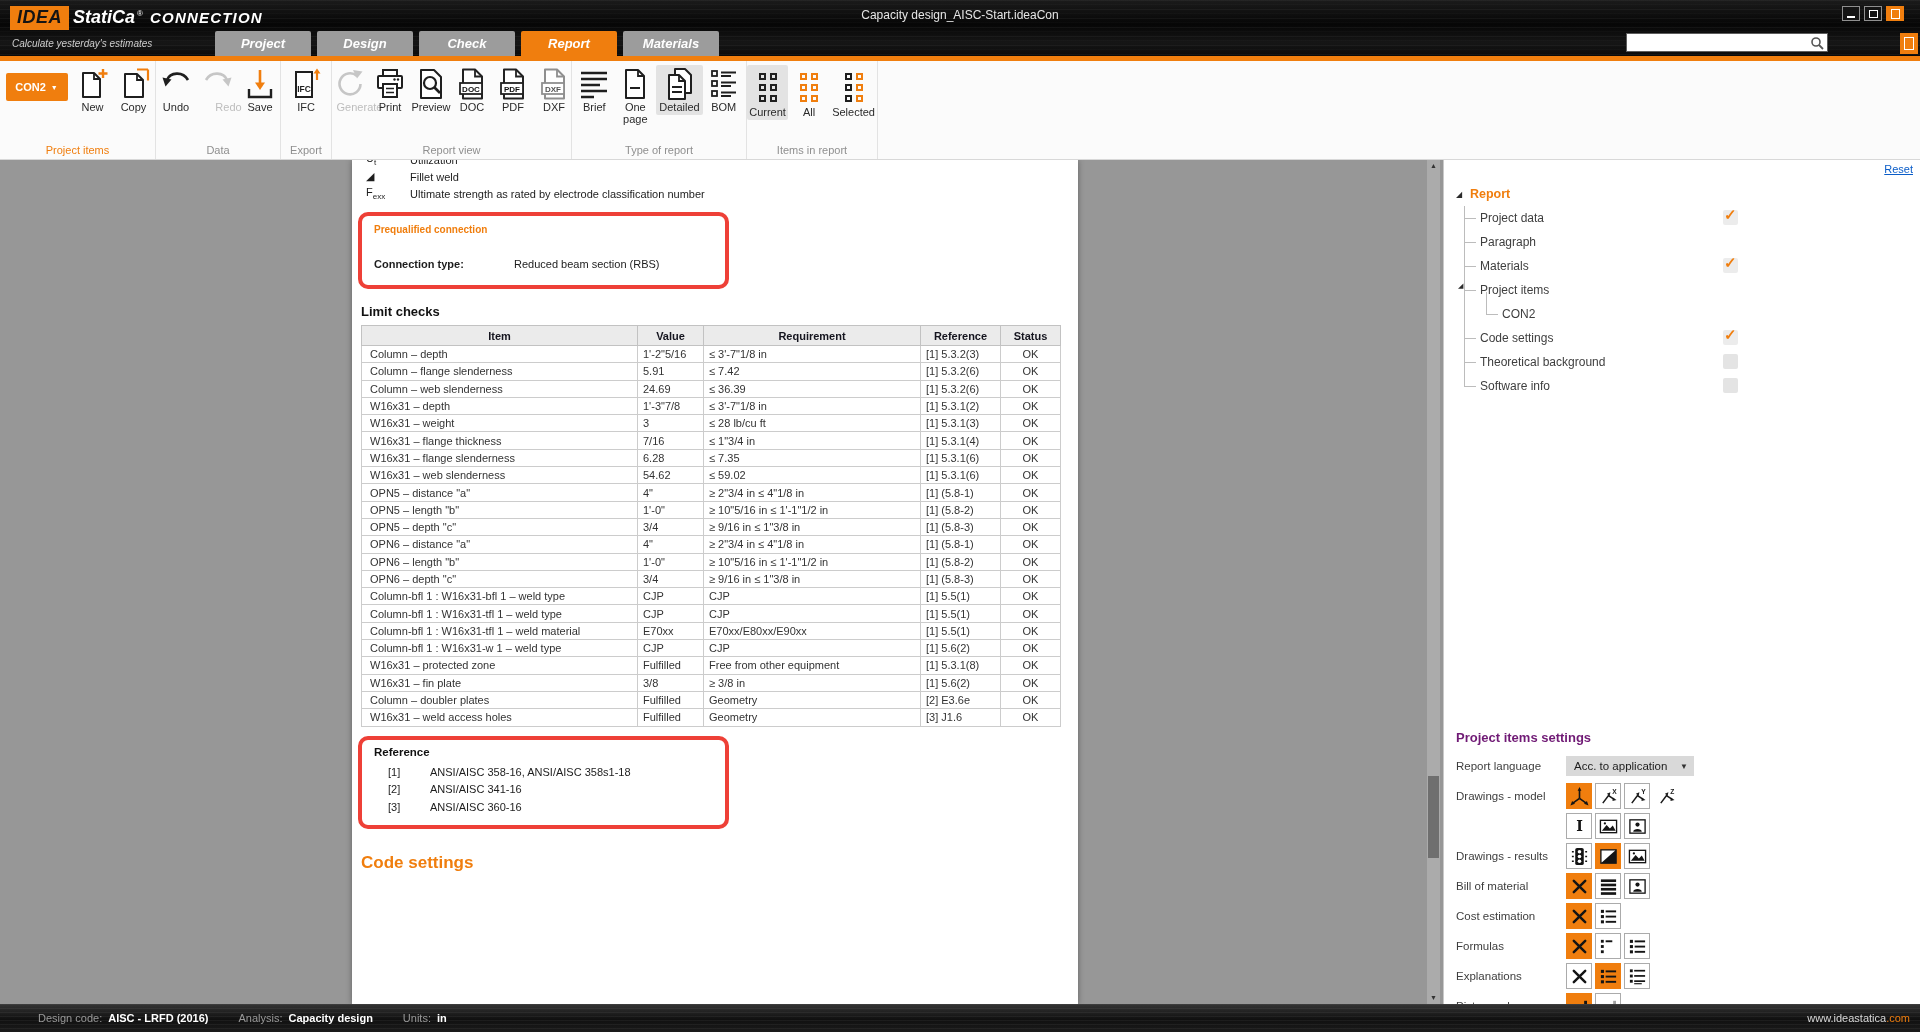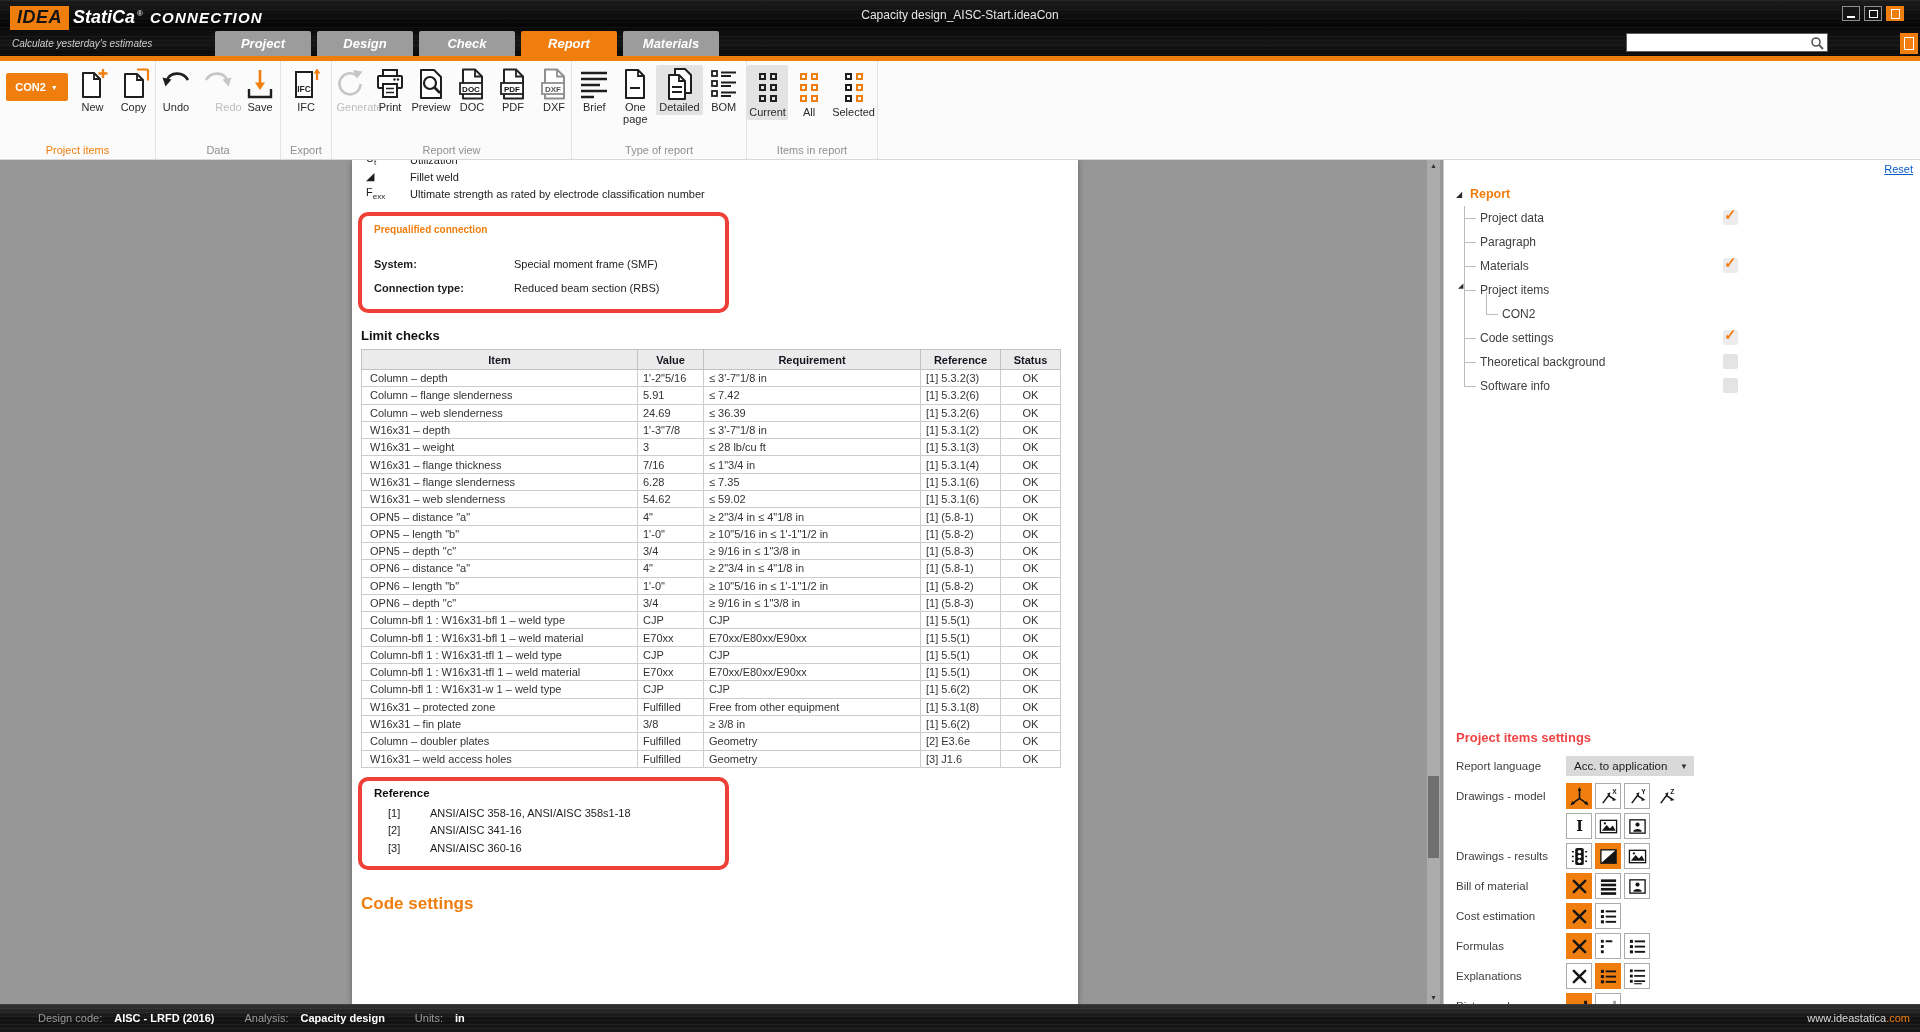--- a/index.html
+++ b/index.html
@@ -99,38 +99,38 @@
   .trow.l1::before{content:'';position:absolute;left:8px;top:12px;width:12px;border-top:1px solid #bcbcbc;}
   .trow.l2::before{content:'';position:absolute;left:30px;top:12px;width:12px;border-top:1px solid #bcbcbc;}
   .trow .exp{position:absolute;left:2px;top:4px;font-size:7px;color:#2b2b2b;background:#fff;z-index:2;}
   .vline-main{position:absolute;left:8px;top:24px;height:180px;border-left:1px solid #bcbcbc;}
   .vline-con2{position:absolute;left:30px;top:110px;height:22px;border-left:1px solid #bcbcbc;}
   .tcheck{position:absolute;left:267px;top:4px;width:15px;height:15px;background:#ececec;border-radius:2px;}
   .tcheck.checked::after{content:'✓';position:absolute;left:1px;top:-4px;color:#f07e0e;font-size:15px;font-weight:bold;}
   .tcheck.empty{background:#e4e4e4;}
 
   .settings{position:absolute;left:12px;top:570px;right:6px;}
-  .set-title{color:#ef4444;font-weight:bold;font-size:13px;margin-bottom:8px;}
+  .set-title{color:#701a75;font-weight:bold;font-size:13px;margin-bottom:8px;}
   .set-row{display:flex;align-items:center;margin-bottom:4px;min-height:26px;}
   .set-lbl{width:110px;font-size:11.5px;color:#3e3e3e;flex:0 0 110px;}
   .dropdown{width:128px;height:20px;background:#d9d9d9;display:flex;align-items:center;font-size:11.5px;color:#1c1c1c;padding-left:8px;box-sizing:border-box;position:relative;}
   .dropdown .dcaret{position:absolute;right:6px;font-size:8px;color:#333;}
   .icobtns{display:flex;gap:3px;}
   .icobtn{width:26px;height:26px;border:1px solid #ababab;background:#fff;display:flex;align-items:center;justify-content:center;box-sizing:border-box;}
   .icobtn svg{width:19px;height:19px;display:block;}
   .icobtn.sel{background:#f07e0e;border-color:#f07e0e;}
   .icobtn.noborder{border-color:transparent;}
 
   
   .statusbar{position:absolute;left:0;right:0;bottom:0;height:28px;
     background:linear-gradient(180deg,#343434,#101010 55%,#1b1b1b);
     display:flex;align-items:center;font-size:11px;z-index:5;}
   .statusbar::after{content:'';position:absolute;inset:0;pointer-events:none;
     background:repeating-linear-gradient(180deg,rgba(255,255,255,.05) 0 1px,transparent 1px 4px);}
-  .sb-item{display:flex;gap:12px;align-items:flex-end;z-index:1;}
+  .sb-item{display:flex;gap:6px;align-items:flex-end;z-index:1;}
   .sb-lbl{color:#9a9a9a;}
   .sb-val{color:#fff;font-weight:bold;}
   .sb-right{margin-left:auto;margin-right:10px;z-index:1;}
   .sb-www{color:#d9d9d9;}
   .sb-tld{color:#f07e0e;}
 </style>
 </head>
 <body>
 
 <div class="app">
@@ -404,24 +404,20 @@
                 <span>Fillet weld</span>
               </div>
               <div class="legend-row">
                 <span class="legend-sym">F<sub>exx</sub></span>
                 <span>Ultimate strength as rated by electrode classification number</span>
               </div>
             </div>
 
           <div class="annobox">
             <div class="pq-title">Prequalified connection</div>
-            <div class="pq-row">
-              <span class="pq-label">System:</span>
-              <span>Special moment frame (SMF)</span>
-            </div>
             <div class="pq-row">
               <span class="pq-label">Connection type:</span>
               <span>Reduced beam section (RBS)</span>
             </div>
           </div>
 
           <div class="sec-title">Limit checks</div>
 
           <table class="limits">
             <colgroup>
@@ -540,27 +536,20 @@
                   <td class="c5">OK</td>
                 </tr>
                 <tr>
                   <td class="c1">Column-bfl 1 : W16x31-bfl 1 – weld type</td>
                   <td class="c2">CJP</td>
                   <td class="c3">CJP</td>
                   <td class="c4">[1] 5.5(1)</td>
                   <td class="c5">OK</td>
                 </tr>
                 <tr>
-                  <td class="c1">Column-bfl 1 : W16x31-bfl 1 – weld material</td>
-                  <td class="c2">E70xx</td>
-                  <td class="c3">E70xx/E80xx/E90xx</td>
-                  <td class="c4">[1] 5.5(1)</td>
-                  <td class="c5">OK</td>
-                </tr>
-                <tr>
                   <td class="c1">Column-bfl 1 : W16x31-tfl 1 – weld type</td>
                   <td class="c2">CJP</td>
                   <td class="c3">CJP</td>
                   <td class="c4">[1] 5.5(1)</td>
                   <td class="c5">OK</td>
                 </tr>
                 <tr>
                   <td class="c1">Column-bfl 1 : W16x31-tfl 1 – weld material</td>
                   <td class="c2">E70xx</td>
                   <td class="c3">E70xx/E80xx/E90xx</td>

